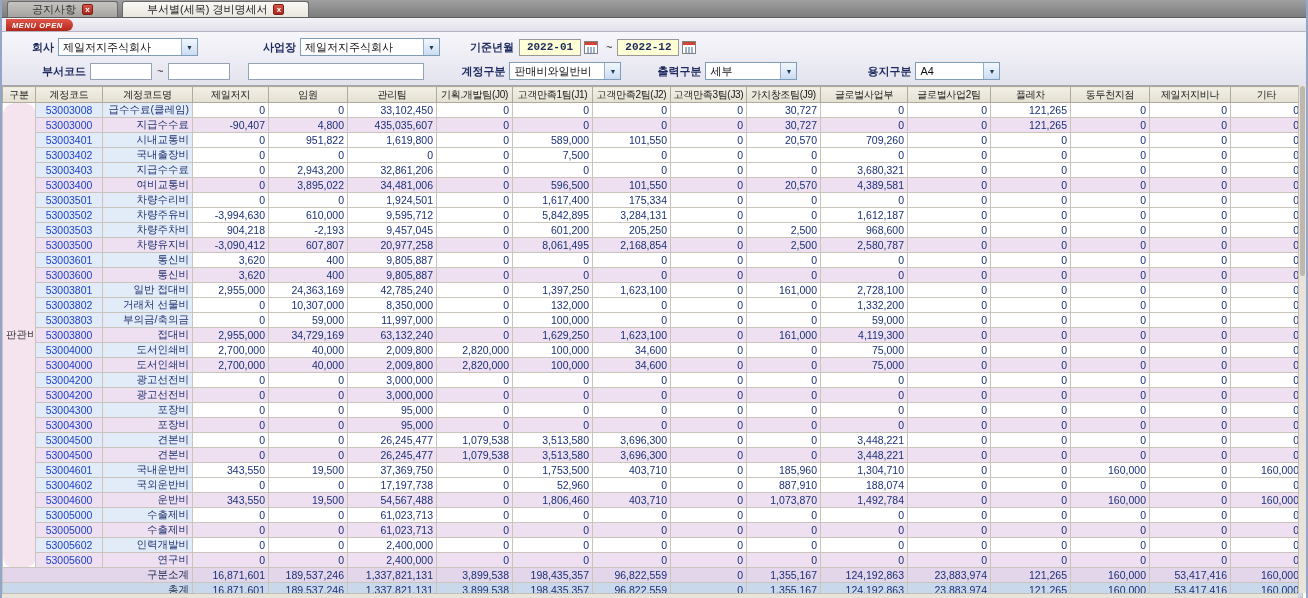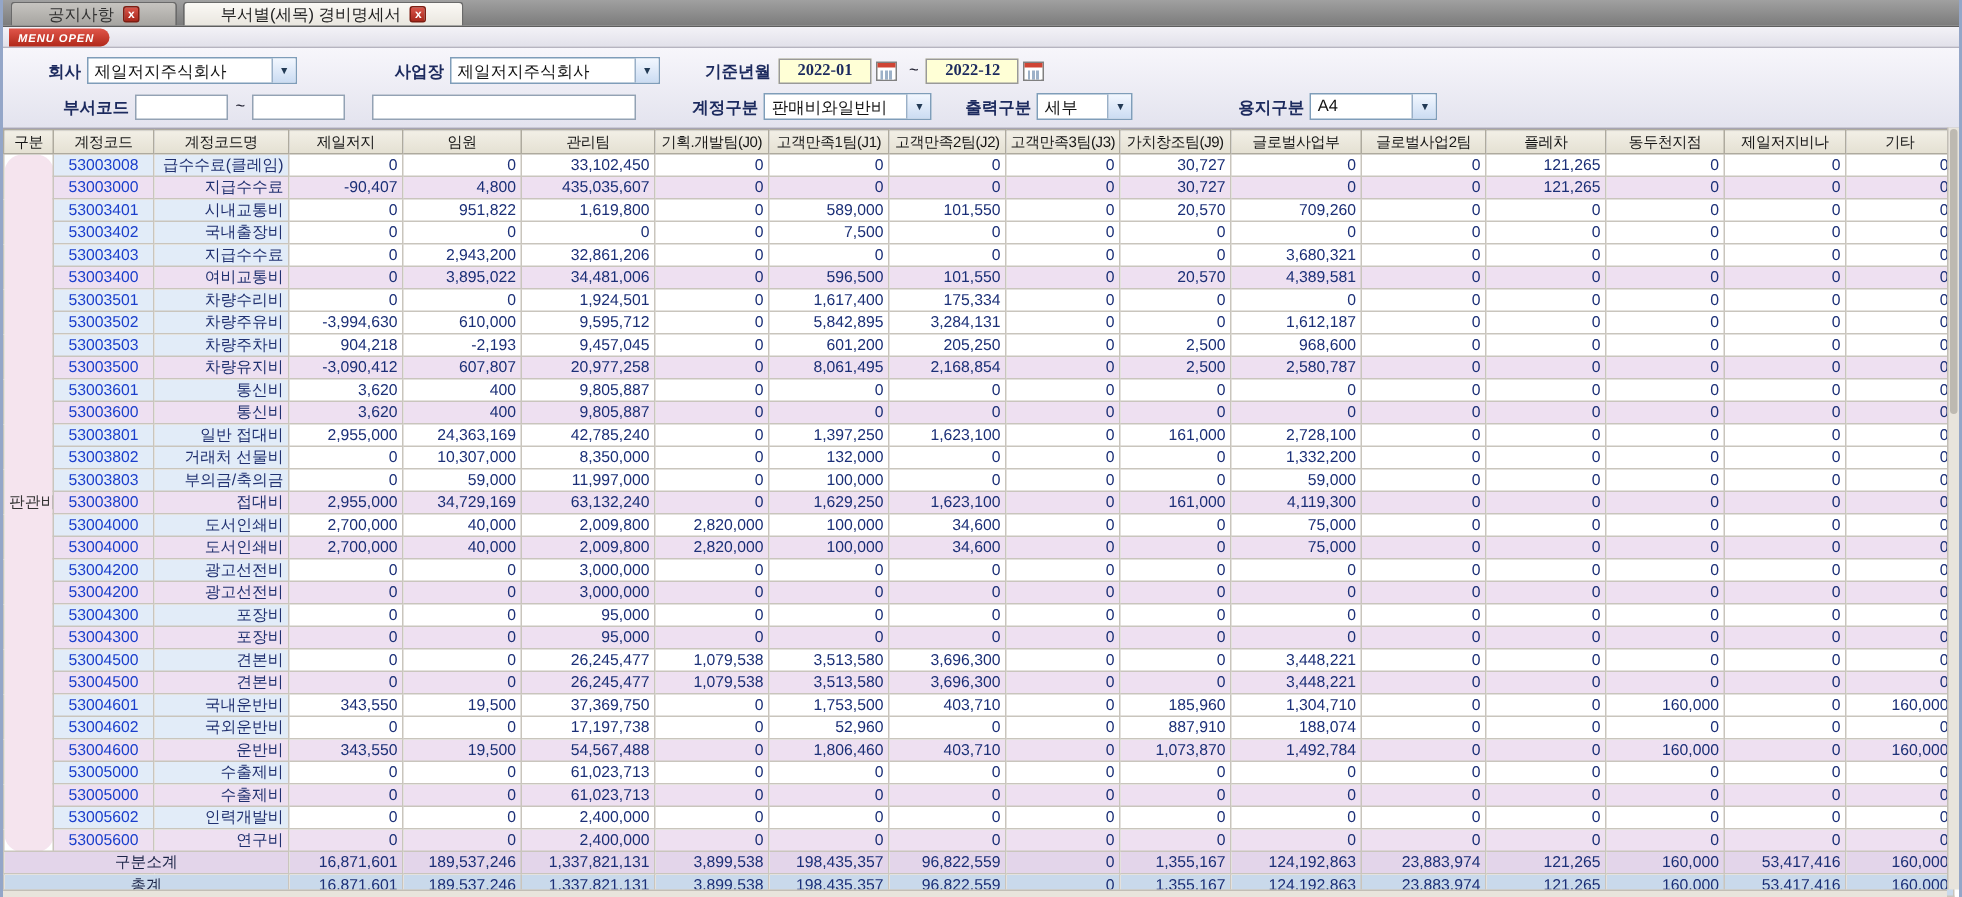--- a/index.html
+++ b/index.html
@@ -28,21 +28,21 @@
   
   .filters { background:linear-gradient(#f7f6fb,#e3e3ee); border-bottom:1px solid #a6a4b2; padding:3px 0 2px; }
   .frow { height:24px; display:flex; align-items:center; font-size:11px; color:#1c2a5e; }
   .flabel { font-weight:bold; white-space:nowrap; }
   .combo { display:flex; align-items:center; background:#fff; border:1px solid #7f9db9; height:18px;
            font-size:11px; color:#111; margin-left:4px; }
   .combo .val { padding:0 4px; flex:1; white-space:nowrap; overflow:hidden; }
   .combo .arrow { width:16px; height:16px; background:linear-gradient(#f2f7ff,#cbdcf2); border-left:1px solid #9ab0c8;
                   display:flex; align-items:center; justify-content:center; font-size:7px; color:#223a55; }
   .datebox { width:62px; height:17px; background:#ffffd6; border:1px solid #999; font-weight:bold;
-             color:#1c2a5e; font-size:11px; text-align:center; font-family:Liberation Serif, serif; }
+             color:#1c2a5e; font-size:11px; text-align:center; font-family:Liberation Mono, monospace; }
   .txt { height:17px; background:#fff; border:1px solid #93a2b4; font-size:11px; padding:0 3px; }
   .tilde { margin:0 5px; color:#223; }
   .cal { width:14px; height:13px; margin:0 3px; background:#fff; border:1px solid #808080; position:relative; }
   .cal::before { content:""; position:absolute; top:0; left:0; right:0; height:3px; background:#cf4434; }
   .cal::after { content:""; position:absolute; left:2px; top:5px; width:9px; height:6px;
                 background:repeating-linear-gradient(90deg,#9db1c8 0 2px,#fff 2px 3px); }
 
   
   .gridwrap { position:relative; background:#fff; }
   table { border-collapse:collapse; table-layout:fixed; width:1300px; font-size:10.5px; }
@@ -50,21 +50,21 @@
        height:16px; padding:0 1px; overflow:hidden; white-space:nowrap; font-size:10px; letter-spacing:-0.3px; }
   td { border:1px solid #c9c5bd; height:14px; padding:0 3px; white-space:nowrap; overflow:hidden;
        color:#1b2f77; font-size:10.5px; }
   td.code { color:#1a3ecc; text-align:center; background:#e2ecf8; padding:0 1px; }
   td.name { text-align:right; background:#e2ecf8; color:#203070; }
   td.num { text-align:right; background:#fff; }
   tr.r-subtotal td { background:#eee0f1; }
   td.gubun { background:#f5e4ee; text-align:center; color:#333; vertical-align:middle;border-radius:12px; }
   tr.r-grandsub td { background:#e3d5ea; }
   tr.r-grand td { background:#c9d9eb; }
-  td.rowlabel { text-align:center; color:#1b2447; }
+  td.rowlabel { text-align:right; color:#1b2447; }
 
   
   .vscroll { position:absolute; top:85px; right:0; width:8px; bottom:5px; background:#e8e4dc; border-left:1px solid #c2beb6; }
   .vscroll .thumb { position:absolute; top:1px; left:1px; width:5px; height:190px; background:#bdb9b1; border-radius:3px; }
   .hscroll { position:absolute; left:0; right:8px; bottom:0; height:5px; background:#e8e4dc; border-top:1px solid #c2beb6; }
 </style>
 </head>
 <body>
 
 <div class="app">
@@ -107,22 +107,22 @@
       <span class="flabel" style="margin-left:40px">부서코드</span>
       <input class="txt" style="width: 62px; margin-left: 4px;" value="">
       <span class="tilde">~</span>
       <input class="txt" style="width: 62px;" value="">
       <input class="txt" style="width: 176px; margin-left: 18px;" value="">
       <span class="flabel" style="margin-left:37px">계정구분</span>
       <div class="combo" style="width:112px">
         <span class="val">판매비와일반비</span>
         <span class="arrow">▼</span>
       </div>
-      <span class="flabel" style="margin-left:22px">출력구분</span>
-      <div class="combo" style="width:64px">
+      <span class="flabel" style="margin-left:36px">출력구분</span>
+      <div class="combo" style="width:92px">
         <span class="val">세부</span>
         <span class="arrow">▼</span>
       </div>
       <span class="flabel" style="margin-left:70px">용지구분</span>
       <div class="combo" style="width:85px">
         <span class="val">A4</span>
         <span class="arrow">▼</span>
       </div>
     </div>
   </div>

